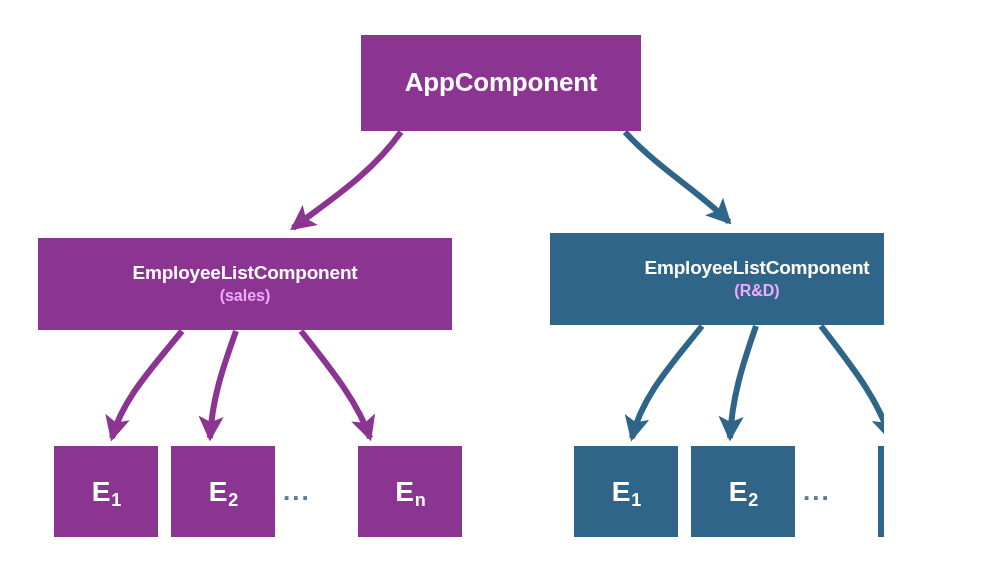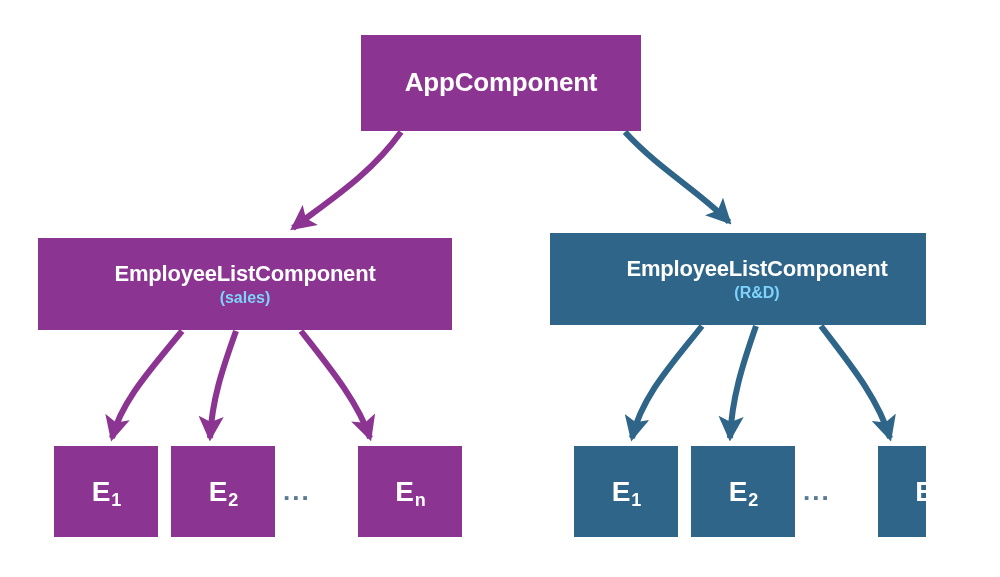--- a/index.html
+++ b/index.html
@@ -9,21 +9,20 @@
   }
   body {
     font-family: "Liberation Sans", sans-serif;
   }
   #canvas {
     position: relative;
     width: 884px;
     height: 577px;
     background: #ffffff;
     overflow: hidden;
-    padding-left: 42px;
   }
   svg.edges {
     position: absolute;
     left: 0;
     top: 0;
     width: 1000px;
     height: 577px;
     pointer-events: none;
   }
   .node {
@@ -37,36 +36,36 @@
     text-align: center;
     line-height: 1.05;
   }
   .node .title {
     font-weight: bold;
     letter-spacing: -0.2px;
     white-space: nowrap;
   }
   .node .subtitle {
     font-weight: bold;
-    color: #7dd3fc;
+    color: #f0abfc;
   }
   .purple { background: #8c3491; }
   .blue   { background: #2f6589; }
 
   
   #app-component {
     left: 361px;
     top: 35px;
     width: 280px;
     height: 96px;
   }
   #app-component .title { font-size: 26px; }
 
   
-  .list-node .title { font-size: 22px; }
+  .list-node .title { font-size: 19px; }
   .list-node .subtitle { font-size: 16px; margin-top: 5px; }
 
   #list-sales {
     left: 38px;
     top: 238px;
     width: 414px;
     height: 92px;
   }
   #list-rnd {
     left: 550px;

